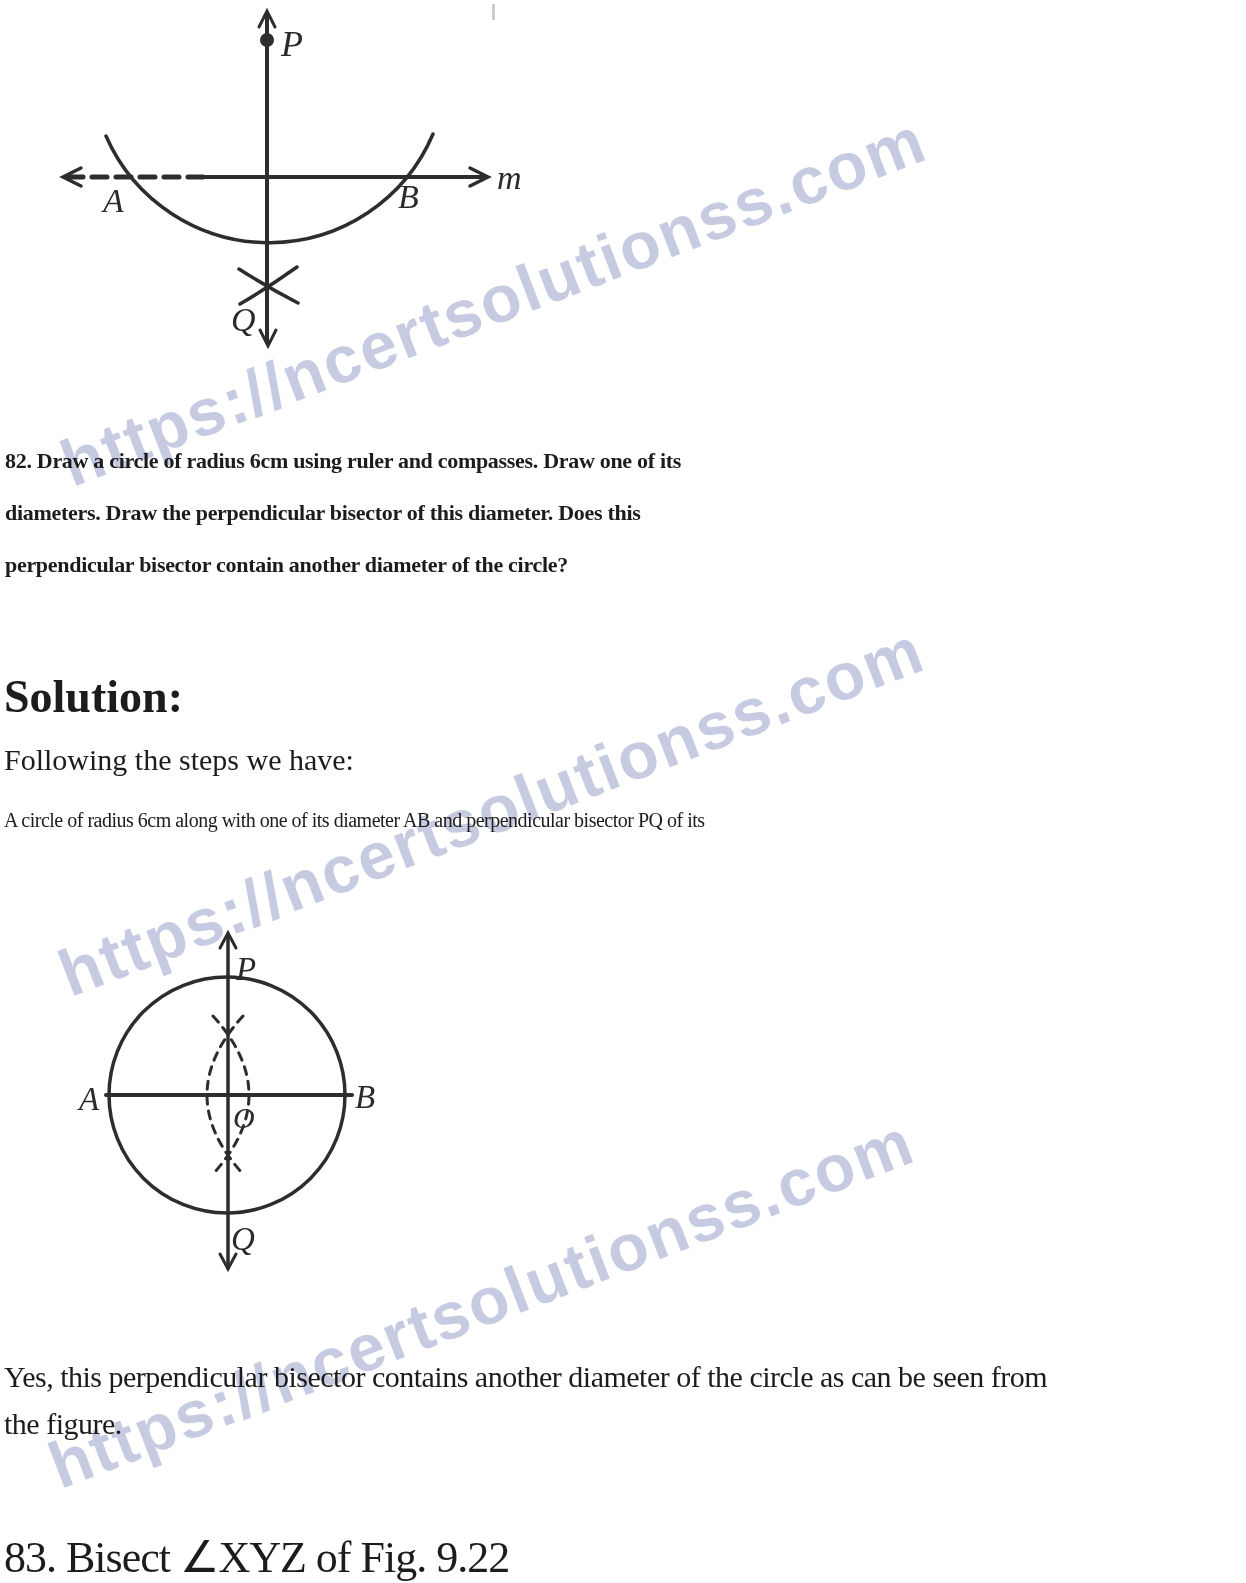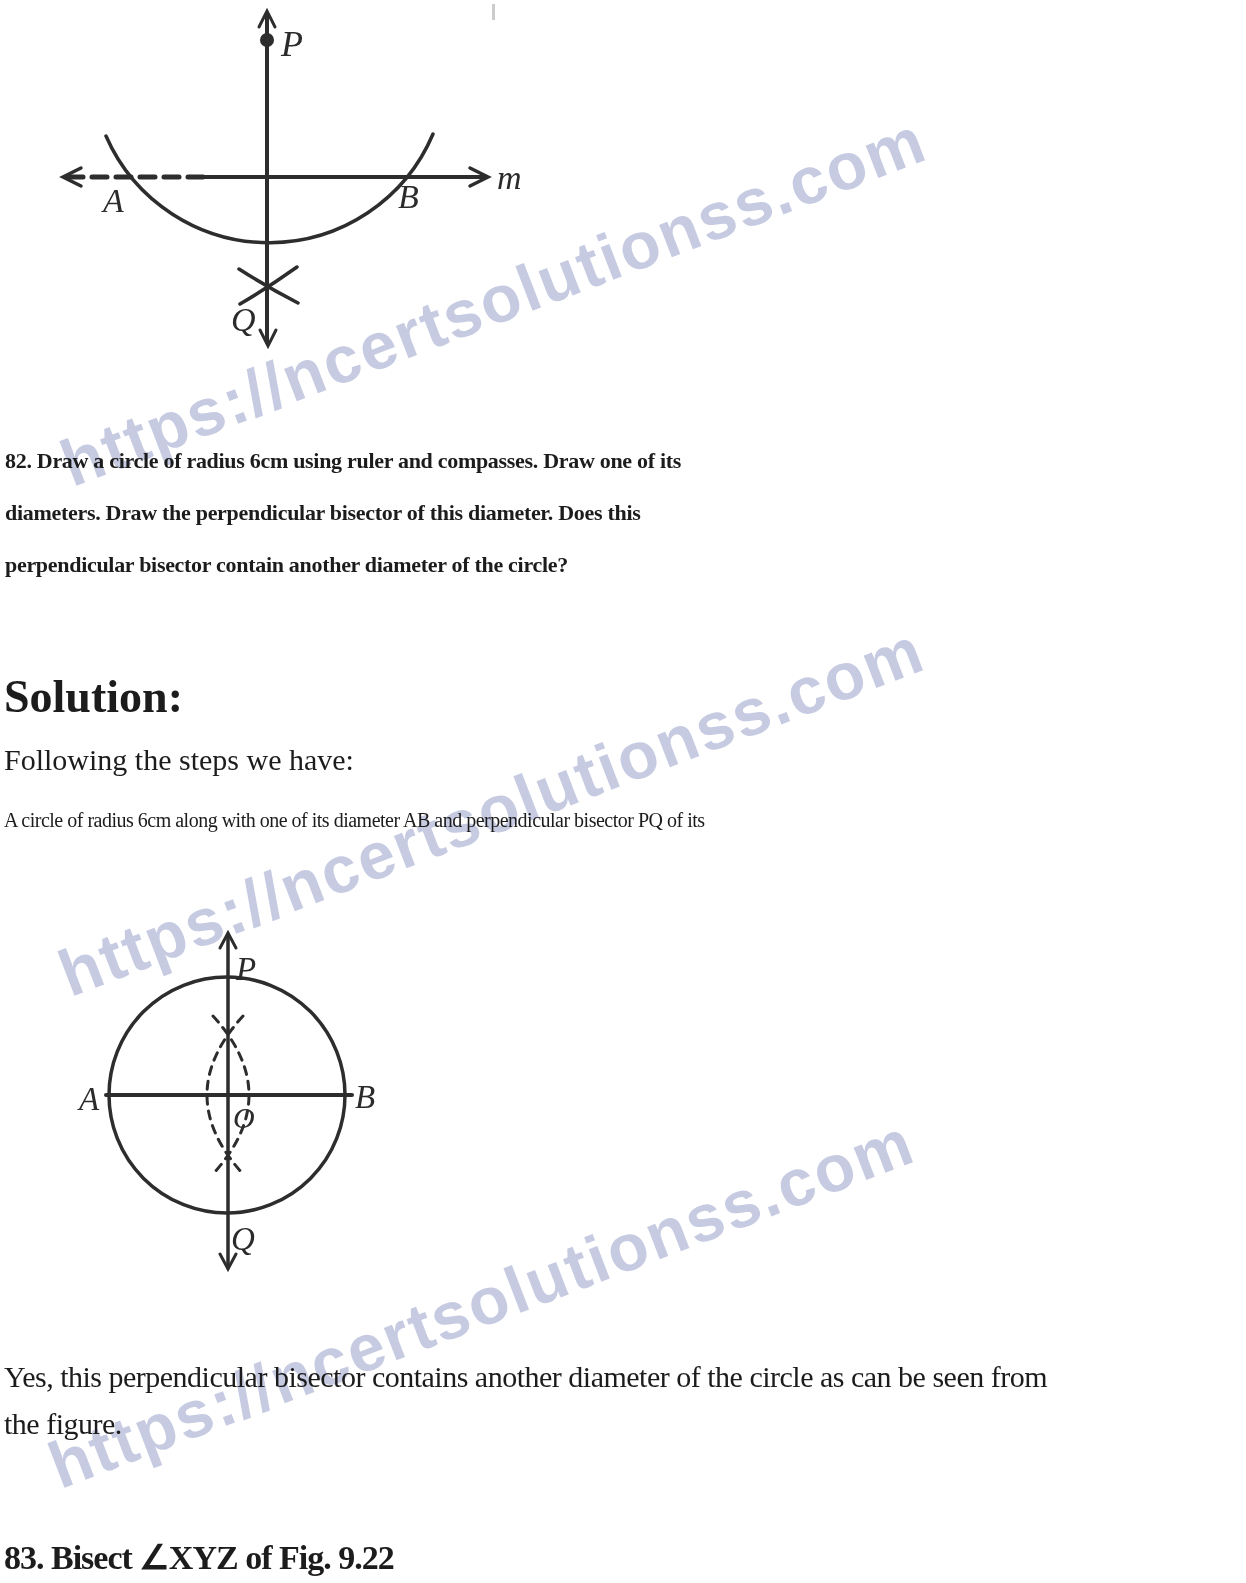--- a/index.html
+++ b/index.html
@@ -50,22 +50,22 @@
     letter-spacing: -0.5px;
   }
   .conclusion {
     left: 4px; top: 1353px;
     font-size: 30px;
     line-height: 47px;
     letter-spacing: -0.5px;
   }
   .q83 {
     left: 4px; top: 1537px;
-    font-weight: bold;
-    font-size: 34px;
+    font-weight: normal;
+    font-size: 44px;
     line-height: 42px;
     letter-spacing: -1px;
   }
   svg.fig { position: absolute; z-index: 1; }
   .fig-label {
     font-family: "Liberation Serif", serif;
     font-style: italic;
     fill: #2b2b2b;
   }
 </style>

